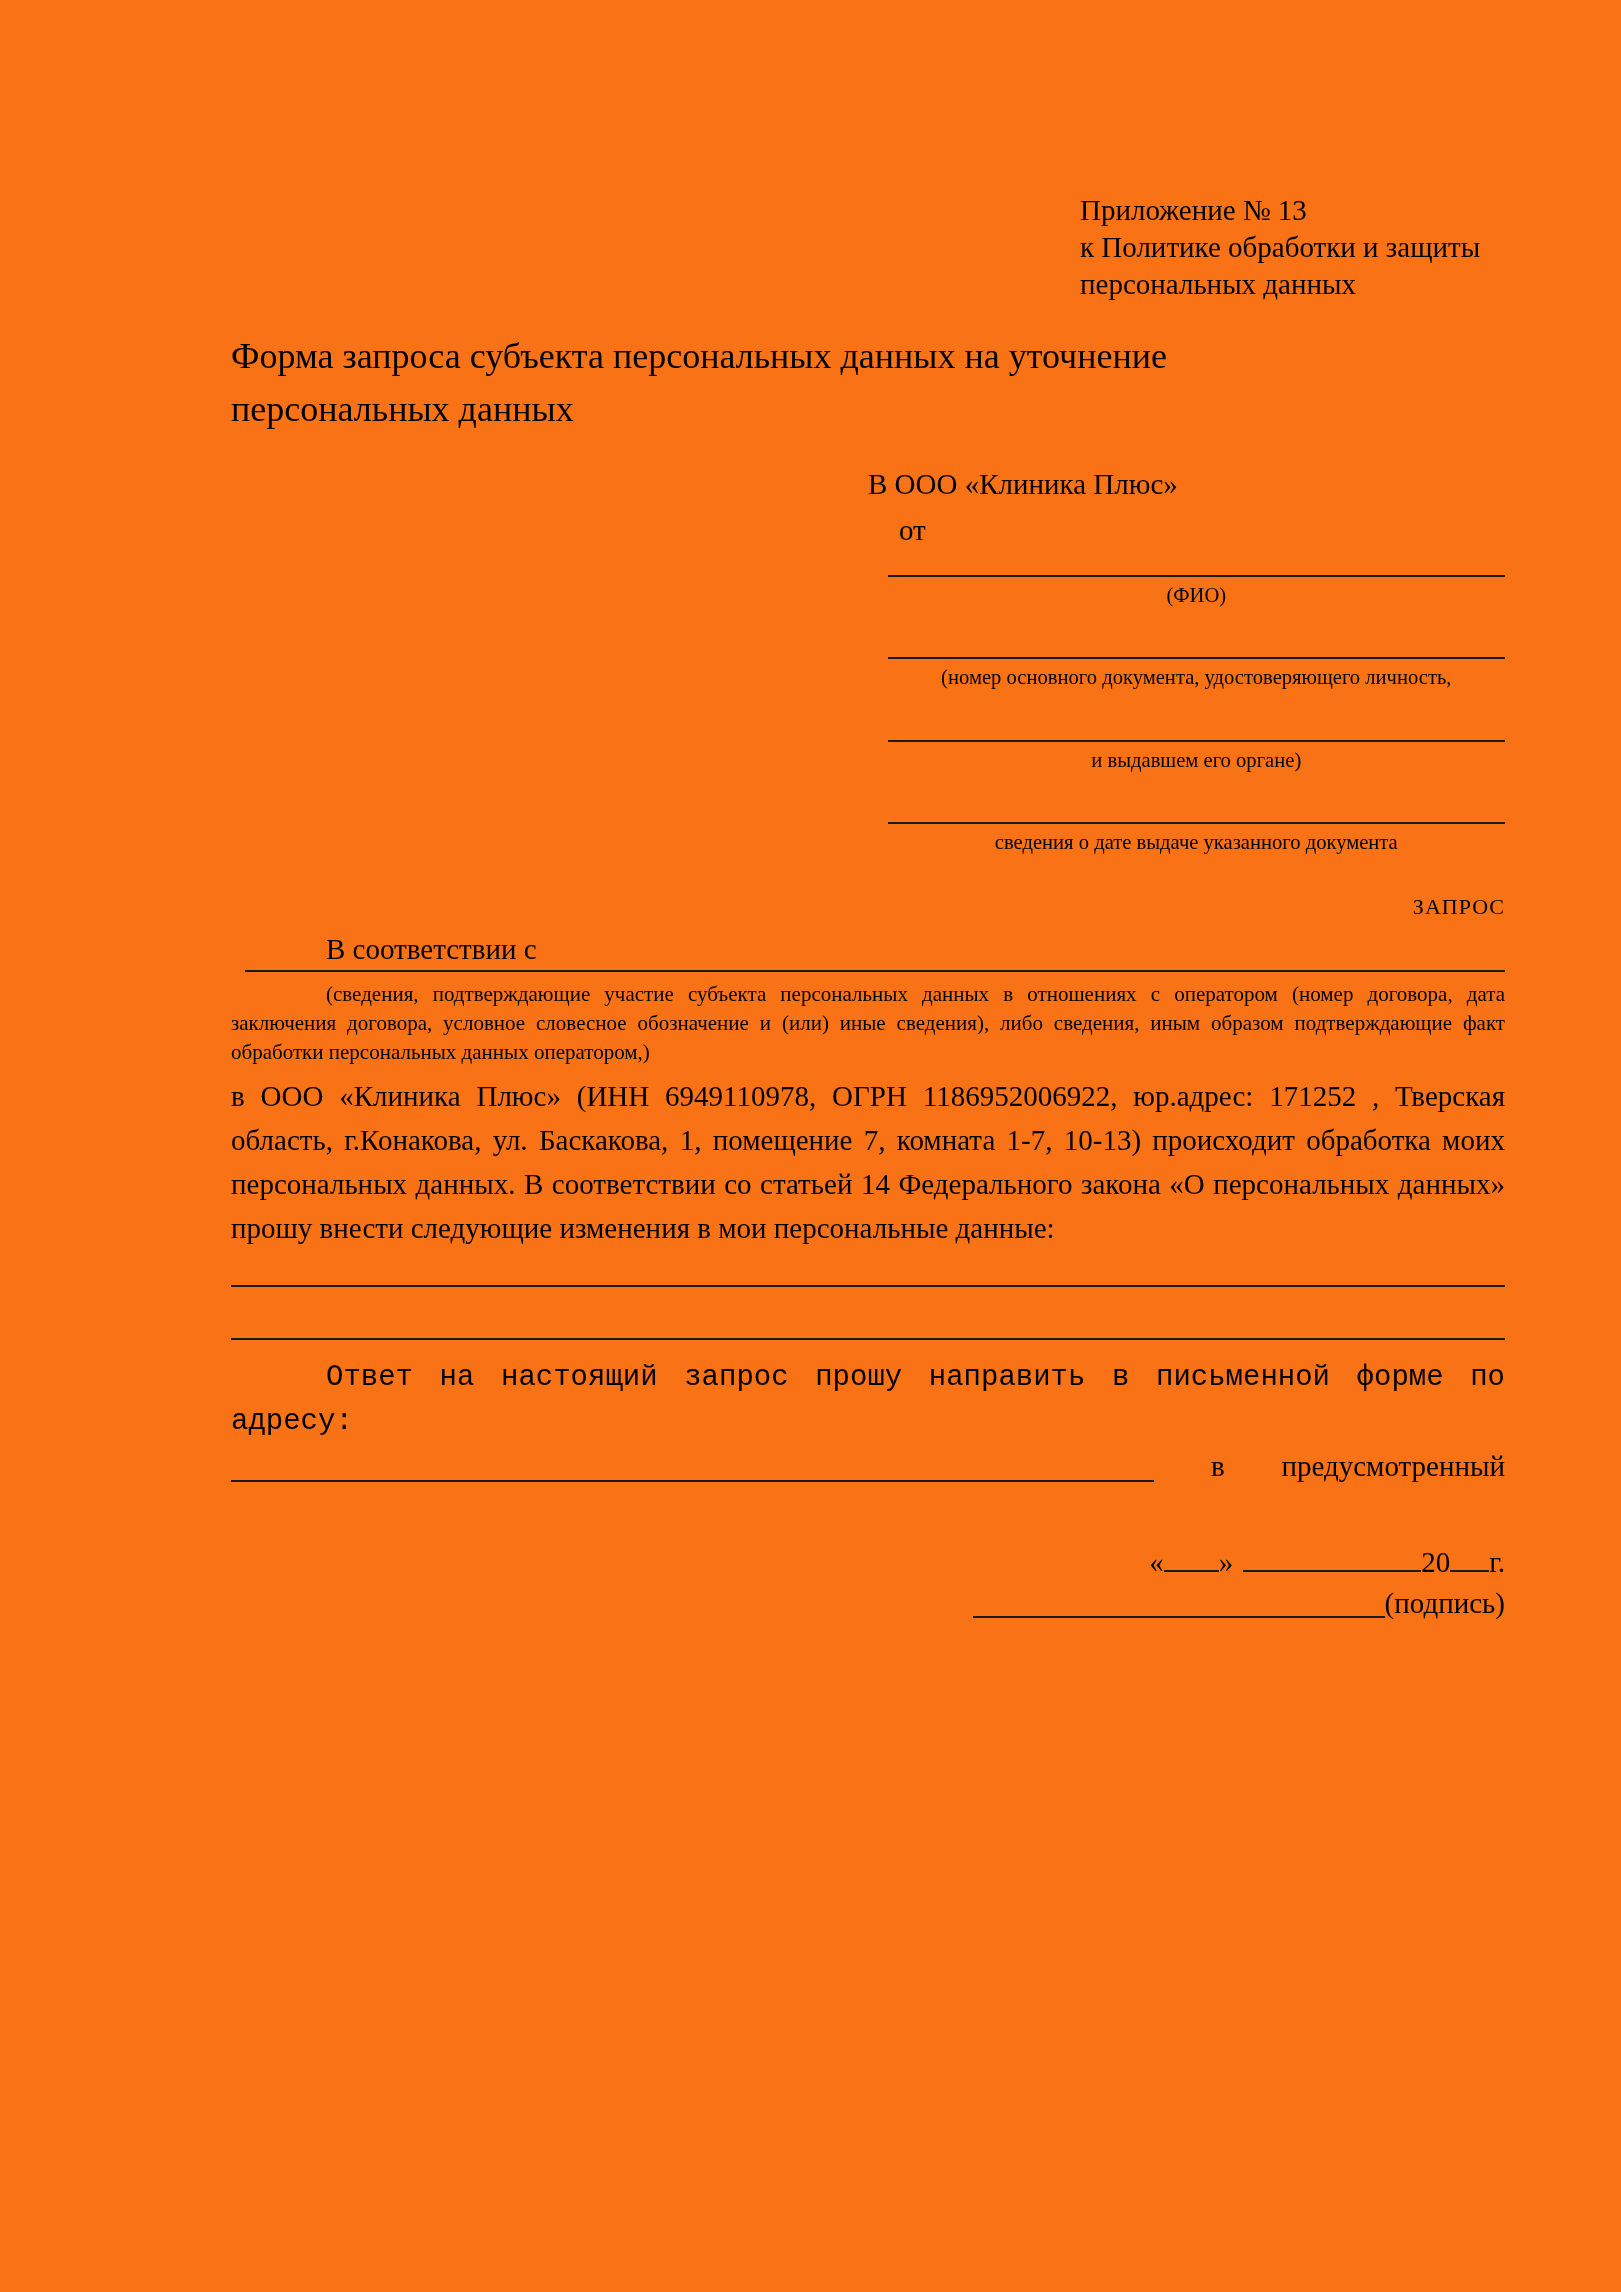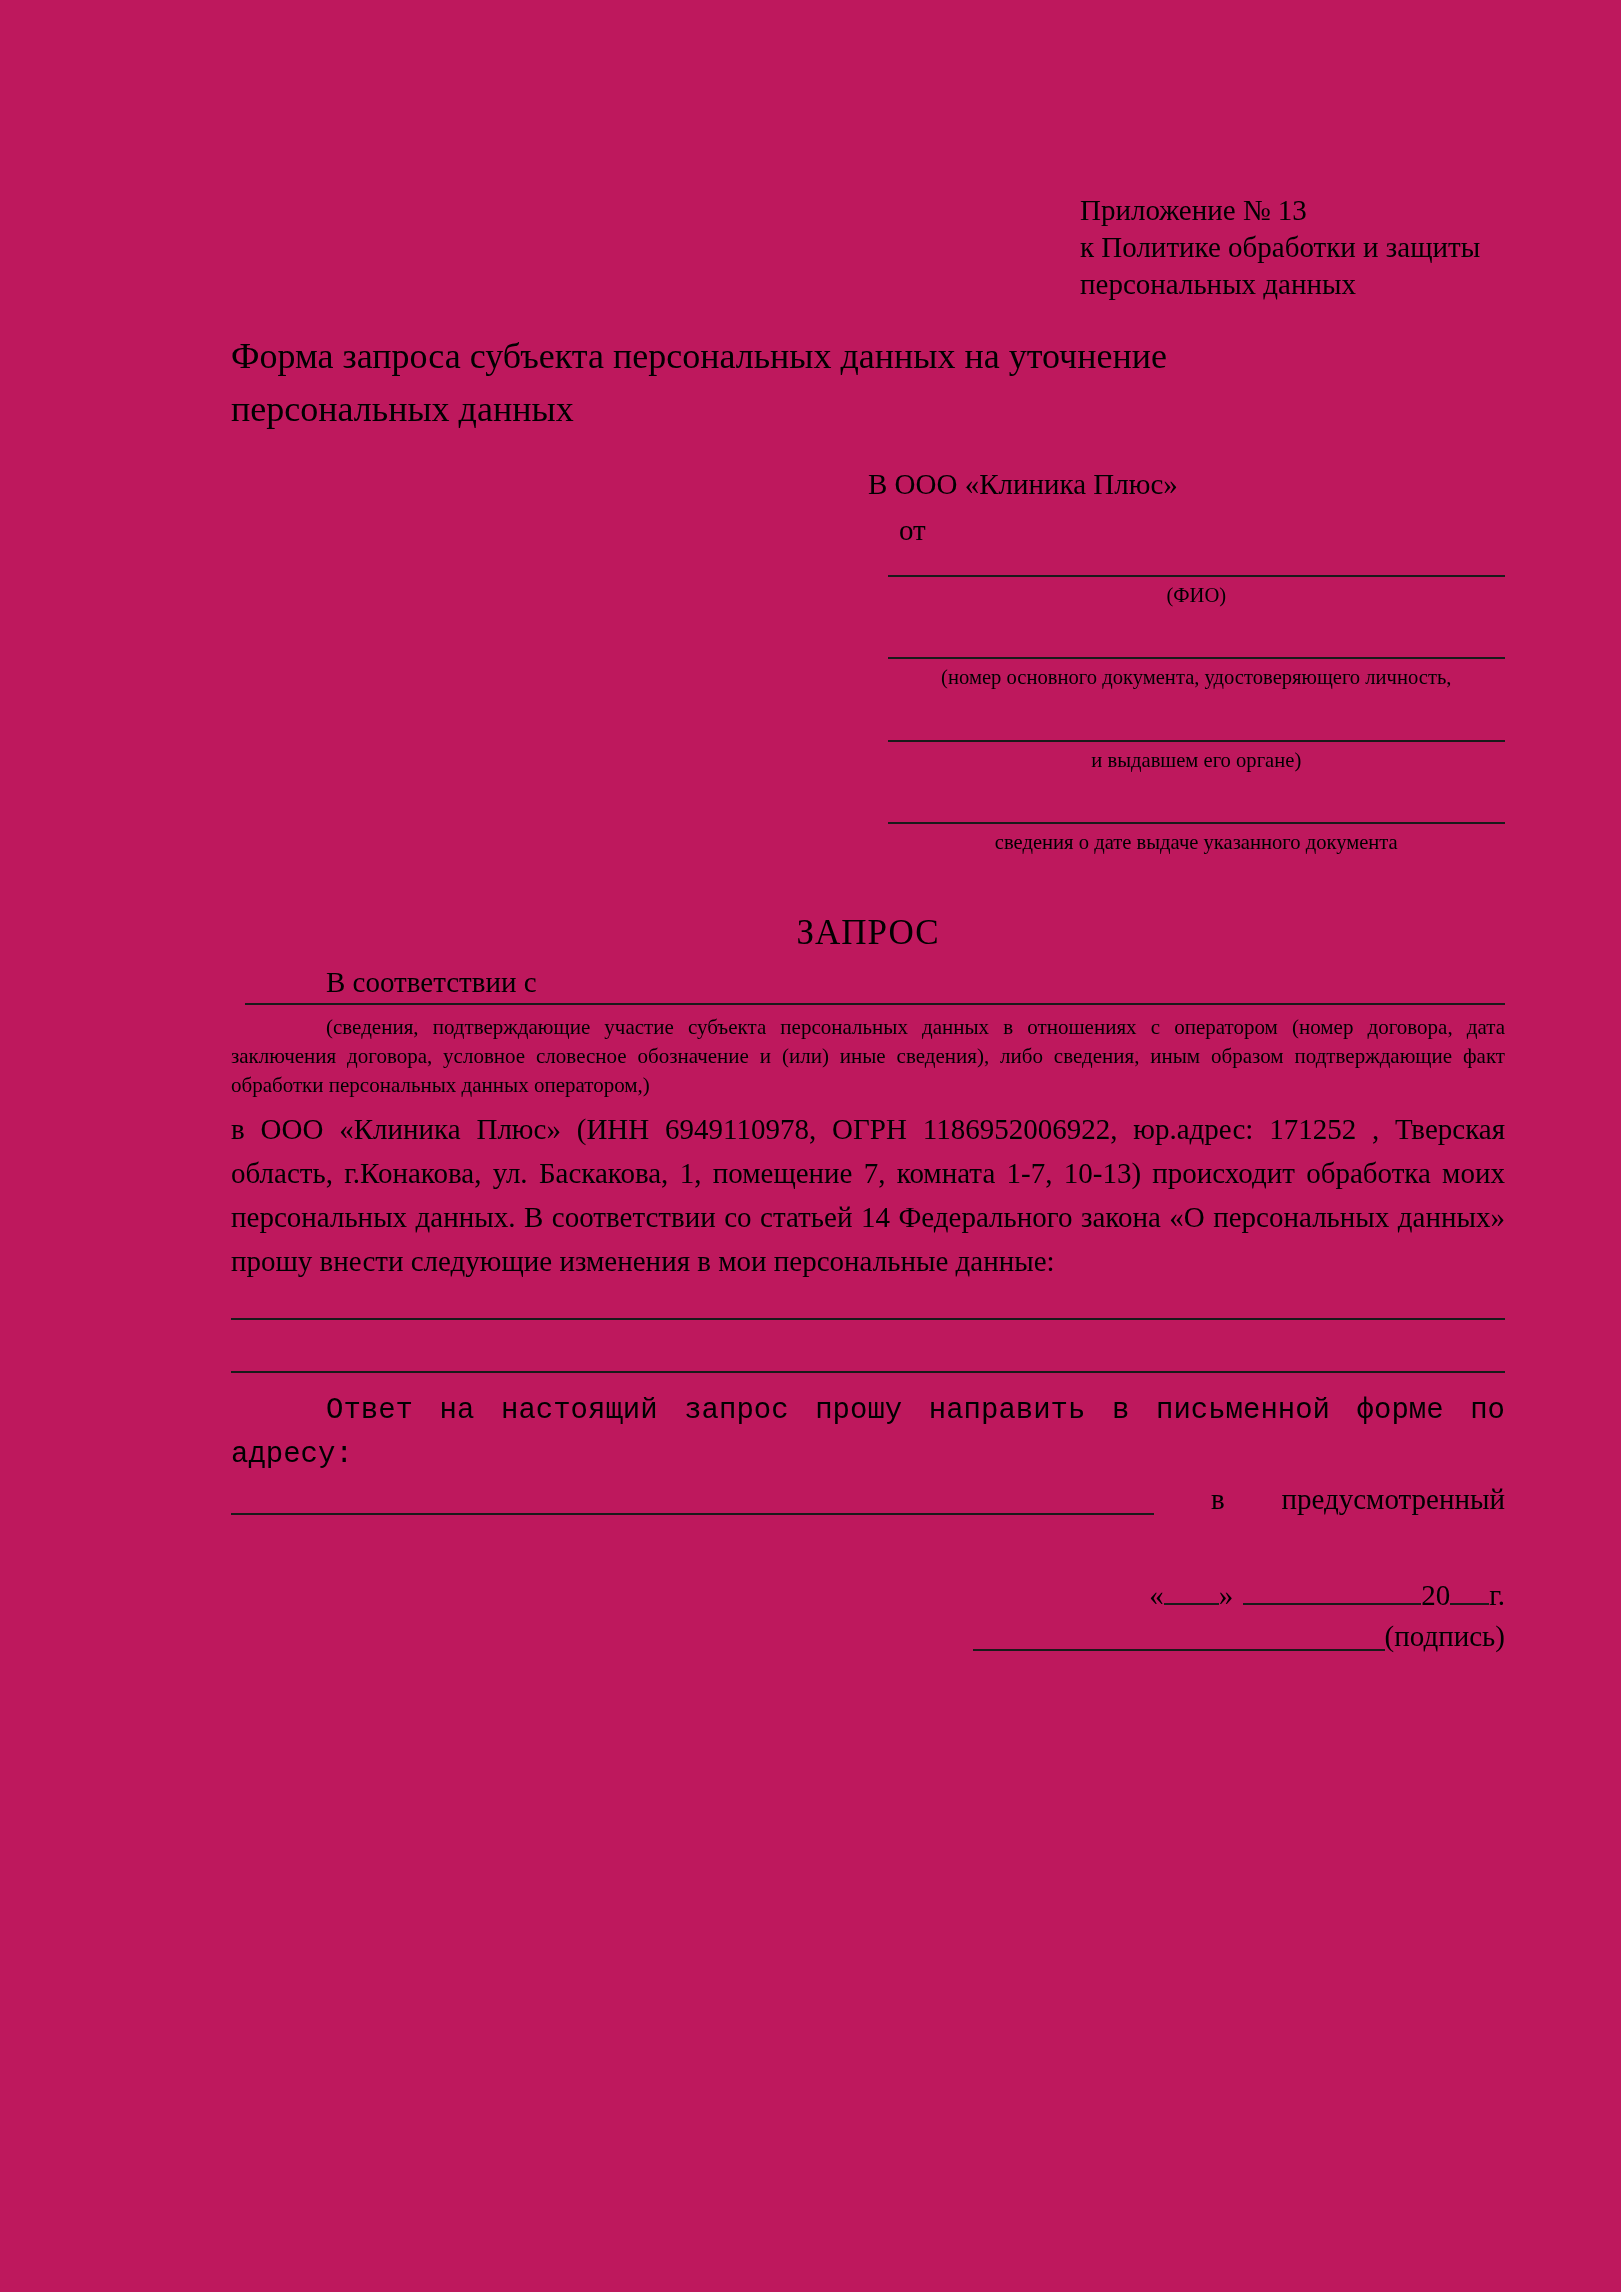--- a/index.html
+++ b/index.html
@@ -1,20 +1,20 @@
 <!DOCTYPE html>
 <html lang="ru"><head>
 <meta charset="utf-8">
 <style>
   html, body { margin: 0; padding: 0; background: #888; }
   .page {
     position: relative;
     width: 1621px;
     height: 2293px;
-    background: #be185d;
+    background: #f97316;
     color: #000000;
     font-family: "Liberation Serif", "DejaVu Serif", serif;
     font-size: 29px;
     box-sizing: border-box;
     overflow: hidden;
   }
   .content {
     box-sizing: border-box;
     width: 100%;
     height: 100%;
@@ -53,23 +53,23 @@
   .field + .field .blank { height: 49px; }
   .field .caption {
     font-size: 20.6px;
     line-height: 25.5px;
     text-align: center;
     padding-top: 6px;
   }
 
   
   .request-heading {
-    margin-top: 57px;
-    text-align: center;
-    font-size: 35px;
+    margin-top: 38px;
+    text-align: right;
+    font-size: 22px;
     letter-spacing: 1px;
   }
   .intro-row {
     display: flex;
     margin-top: 9px;
     line-height: 41px;
     flex-direction: column;
   }
   .intro-prefix { margin-left: 95px; white-space: nowrap; }
   .fill-line {

